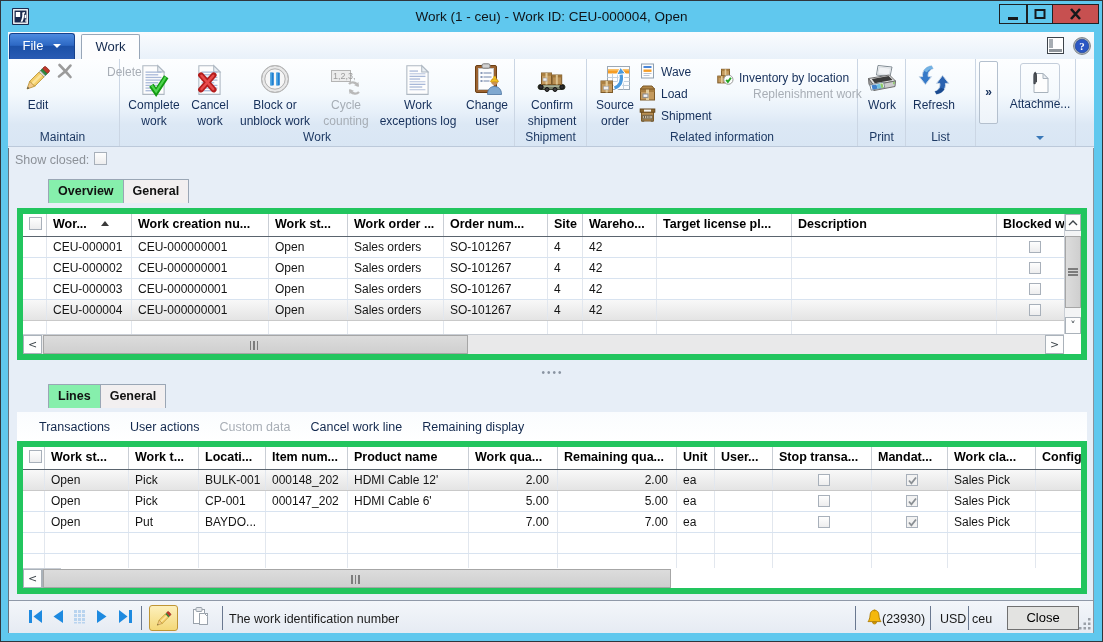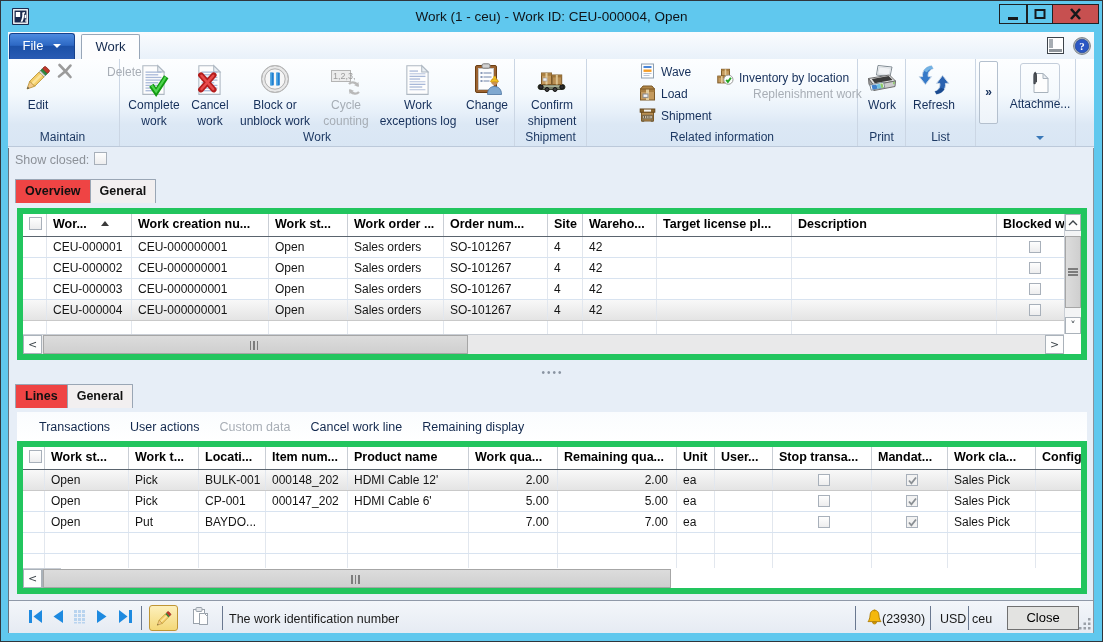--- a/index.html
+++ b/index.html
@@ -46,21 +46,21 @@
 .attach-caret { position:absolute; left:1014px; top:70px; width:40px; text-align:center; }
 .attach-caret i { display:inline-block; width:0; height:0; border-left:4px solid transparent; border-right:4px solid transparent; border-top:4px solid #3a78b8; }
 
 
 .show-closed { position:absolute; left:9px; top:121px; color:#8c9198; font-size:12.5px; }
 .show-closed .cb { position:absolute; left:79px; top:-1px; }
 .cb { display:inline-block; width:13px; height:13px; border:1px solid #a8b0ba; background:linear-gradient(#fefefe,#ededee); }
 
 .tabs { position:absolute; display:flex; }
 .tab { height:24px; padding:0 9px; border:1px solid #9aa6b5; border-bottom:none; border-radius:1px 1px 0 0; background:#f2eff0; font-weight:bold; font-size:12.5px; color:#111; line-height:23px; margin-right:-1px; }
-.tab.active { background:#ef4444; z-index:2; }
+.tab.active { background:#86efac; z-index:2;margin-left:33px; }
 .tabs1 { left:9px; top:147px; }
 .tabs2 { left:9px; top:352px; }
 
 
 .grid { position:absolute; background:#fff; border:6px solid #22c55e; }
 .grid1 { left:11px; top:176px; width:1070px; height:152px; }
 .grid2 { left:11px; top:409px; width:1070px; height:153px; }
 .g-head { display:flex; height:23px; border-bottom:1px solid #5a646e; background:#fff; }
 .g-hc { font-weight:bold; font-size:12.5px; color:#000; padding:3px 0 0 6px; border-right:1px solid #c9ced5; overflow:hidden; white-space:nowrap; position:relative; }
 .g-row { display:flex; height:21px; border-bottom:1px solid #d8e3f0; }
@@ -297,20 +297,39 @@
                 <rect x="8" y="15" width="4" height="3" fill="#f0f0f0" stroke="#999" stroke-width="0.6"></rect>
                 <rect x="17.2" y="12" width="9.5" height="9.5" fill="#b88e52" stroke="#7d5a28"></rect>
                 <rect x="17.2" y="12" width="9.5" height="2.4" fill="#9d7438"></rect>
                 <rect x="20.8" y="12" width="2" height="9.5" fill="#ddc28e"></rect>
               </svg></div>
             <div class="rlb">Confirm<br>shipment</div>
           </div>
           <div class="rgroup-label">Shipment</div>
         </div>
         <div class="rgroup" style="left: 581px; width: 271px;">
+          <div class="rbtn-big" style="left: 4px; width: 48px;">
+            <div class="ric"><svg width="34" height="36" viewBox="0 0 34 34">
+                <rect x="9.5" y="3.5" width="22" height="23" fill="#fdfdfd" stroke="#9ba8b5"></rect>
+                <rect x="10" y="6" width="21" height="4.5" fill="#f59d25"></rect>
+                <rect x="10" y="6" width="21" height="1.6" fill="#fbc26a"></rect>
+                <g stroke="#c3d0dd" stroke-width="1" fill="none">
+                  <path d="M9.5 14.5 h22 M9.5 18.5 h22 M9.5 22.5 h22"></path>
+                  <path d="M14.5 10.5 v16 M19.5 10.5 v16 M25.5 10.5 v16"></path>
+                </g>
+                <rect x="3" y="18" width="11.5" height="11.5" fill="#c49a5e" stroke="#7d5a28"></rect>
+                <rect x="3" y="18" width="11.5" height="2.9" fill="#a97f42"></rect>
+                <rect x="7.6" y="18" width="2.2" height="11.5" fill="#e3cb9a"></rect>
+                <rect x="5.5" y="23.2" width="5.2" height="3.6" fill="#f2f2f2" stroke="#999" stroke-width="0.6"></rect>
+                <path d="M16.5 25 C22 23 24.5 18 23 10.5" fill="none" stroke="#fff" stroke-width="5.6"></path>
+                <path d="M16.5 25 C22 23 24.5 18 23 10.5" fill="none" stroke="#4a9ade" stroke-width="3.2"></path>
+                <path d="M18.6 11.8 L27.4 10.6 L22.5 4.4 Z" fill="#4a9ade" stroke="#fff" stroke-width="1"></path>
+              </svg></div>
+            <div class="rlb">Source<br>order</div>
+          </div>
           <div class="rbtn-small" style="left: 52px; top: 4px;">
             <span><svg width="17" height="18" viewBox="0 0 17 17">
                 <rect x="2.5" y="1.5" width="12" height="14" fill="#fdfdfd" stroke="#8fa0b0"></rect>
                 <rect x="4.5" y="3.5" width="8" height="2" fill="#4a86d8"></rect>
                 <rect x="4.5" y="7" width="8" height="2.4" fill="#f59d25"></rect>
                 <rect x="4.5" y="10.5" width="8" height="1" fill="#b9c4d2"></rect>
                 <rect x="4.5" y="12.5" width="6" height="1" fill="#b9c4d2"></rect>
               </svg></span>
             <span>Wave</span>
           </div>

